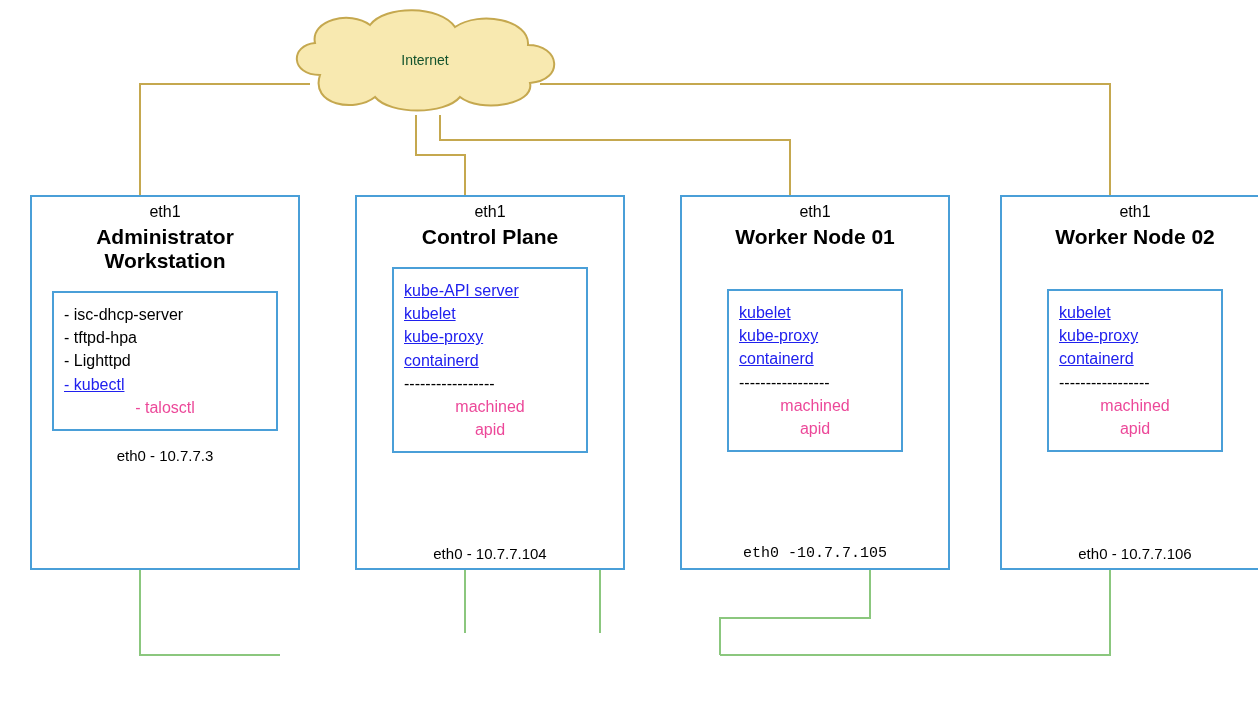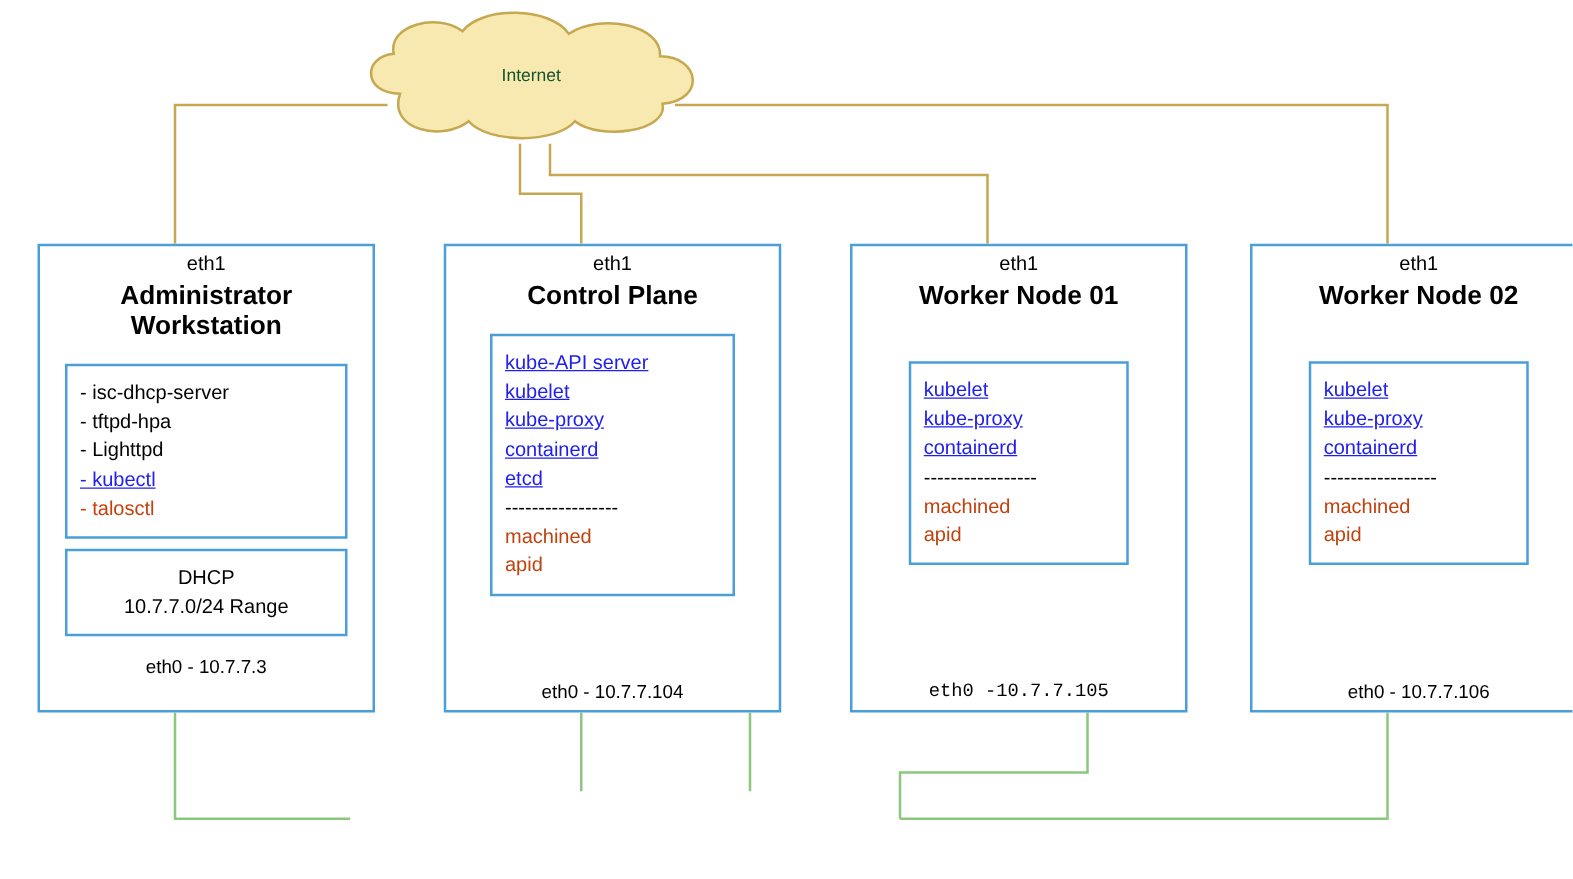--- a/index.html
+++ b/index.html
@@ -47,21 +47,21 @@
     .inner-box {
       border: 2px solid #4a9fd8;
       margin: 8px 20px;
       padding: 10px 10px;
       line-height: 1.45;
       font-size: 16px;
     }
     .inner-box.centered { text-align: center; }
     .txt-black { color: #000; }
     .txt-blue { color: #2020ee; text-decoration: underline; }
-    .txt-orange { color: #c2410c; }
+    .txt-orange { color: #ec4899; text-align: center; }
     .sep { color: #000; letter-spacing: 0px; }
     
     .lan {
       position: absolute;
       left: 280px;
       top: 632px;
       width: 440px;
       height: 48px;
     }
     .lan-label {
@@ -106,36 +106,31 @@
   <div class="node-box" style="left:30px; top:195px; width:270px; height:375px;">
     <div class="node-eth1">eth1</div>
     <div class="node-title">Administrator Workstation</div>
     <div class="inner-box">
       <div class="txt-black">- isc-dhcp-server</div>
       <div class="txt-black">- tftpd-hpa</div>
       <div class="txt-black">- Lighttpd</div>
       <div class="txt-blue">- kubectl</div>
       <div class="txt-orange">- talosctl</div>
     </div>
-    <div class="inner-box centered">
-      <div>DHCP</div>
-      <div>10.7.7.0/24 Range</div>
-    </div>
     <div class="node-eth0">eth0 - 10.7.7.3</div>
   </div>
 
   <div class="node-box" style="left:355px; top:195px; width:270px; height:375px;">
     <div class="node-eth1">eth1</div>
     <div class="node-title">Control Plane</div>
     <div class="inner-box" style="margin-left:35px;margin-right:35px;">
       <div class="txt-blue">kube-API server</div>
       <div class="txt-blue">kubelet</div>
       <div class="txt-blue">kube-proxy</div>
       <div class="txt-blue">containerd</div>
-      <div class="txt-blue">etcd</div>
       <div class="sep">-----------------</div>
       <div class="txt-orange">machined</div>
       <div class="txt-orange">apid</div>
     </div>
     <div class="node-eth0" style="position:absolute;bottom:0;width:100%;">eth0 - 10.7.7.104</div>
   </div>
 
   <div class="node-box" style="left:680px; top:195px; width:270px; height:375px;">
     <div class="node-eth1">eth1</div>
     <div class="node-title">Worker Node 01</div>

